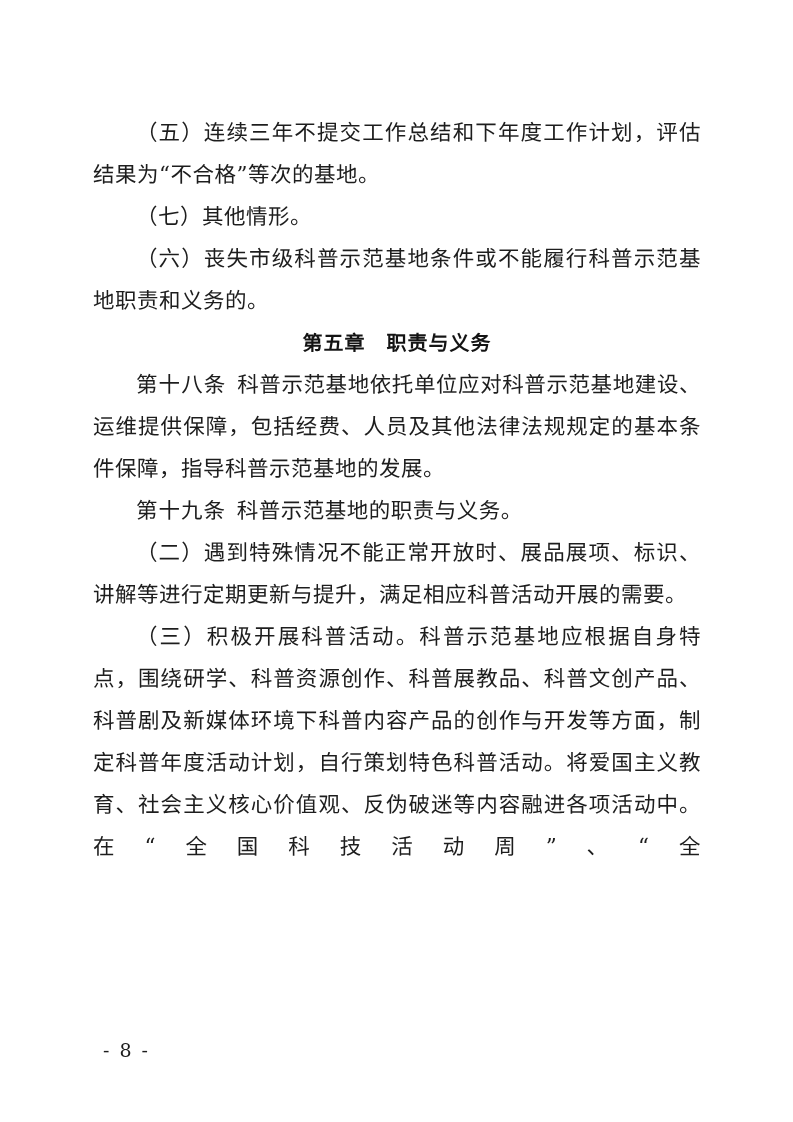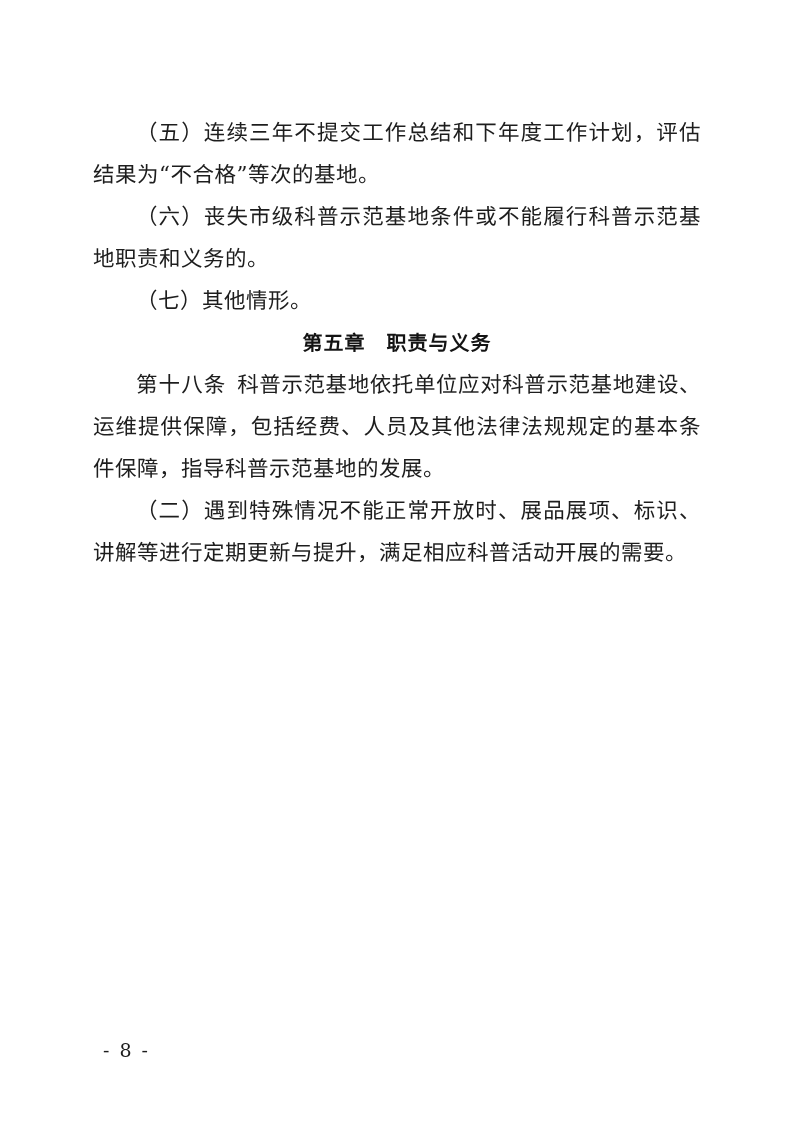--- a/index.html
+++ b/index.html
@@ -84,30 +84,32 @@
 </style>
 </head>
 <body>
 
 <div class="page">
 
   <div class="content">
 
     <p class="para">（五）连续三年不提交工作总结和下年度工作计划，评估结果为“不合格”等次的基地。</p>
 
+    <p class="para">（七）其他情形。</p>
+
     <p class="para">（六）丧失市级科普示范基地条件或不能履行科普示范基地职责和义务的。</p>
-
-    <p class="para">（七）其他情形。</p>
 
     <p class="chapter-heading">第五章　职责与义务</p>
 
     <p class="para"><span class="article-label">第十八条</span><span class="article-gap"></span><span>科普示范基地依托单位应对科普示范基地建设、运维提供保障，包括经费、人员及其他法律法规规定的基本条件保障，指导科普示范基地的发展。</span></p>
 
+    <p class="para"><span class="article-label">第十九条</span><span class="article-gap"></span><span>科普示范基地的职责与义务。</span></p>
 
 
     <p class="para">（二）遇到特殊情况不能正常开放时、展品展项、标识、讲解等进行定期更新与提升，满足相应科普活动开展的需要。</p>
 
+    <p class="para last-line-full">（三）积极开展科普活动。科普示范基地应根据自身特点，围绕研学、科普资源创作、科普展教品、科普文创产品、科普剧及新媒体环境下科普内容产品的创作与开发等方面，制定科普年度活动计划，自行策划特色科普活动。将爱国主义教育、社会主义核心价值观、反伪破迷等内容融进各项活动中。在“全国科技活动周”、“全</p>
 
   </div>
 
   <div class="page-footer">- 8 -</div>
 
 </div>
 
 </body></html>

